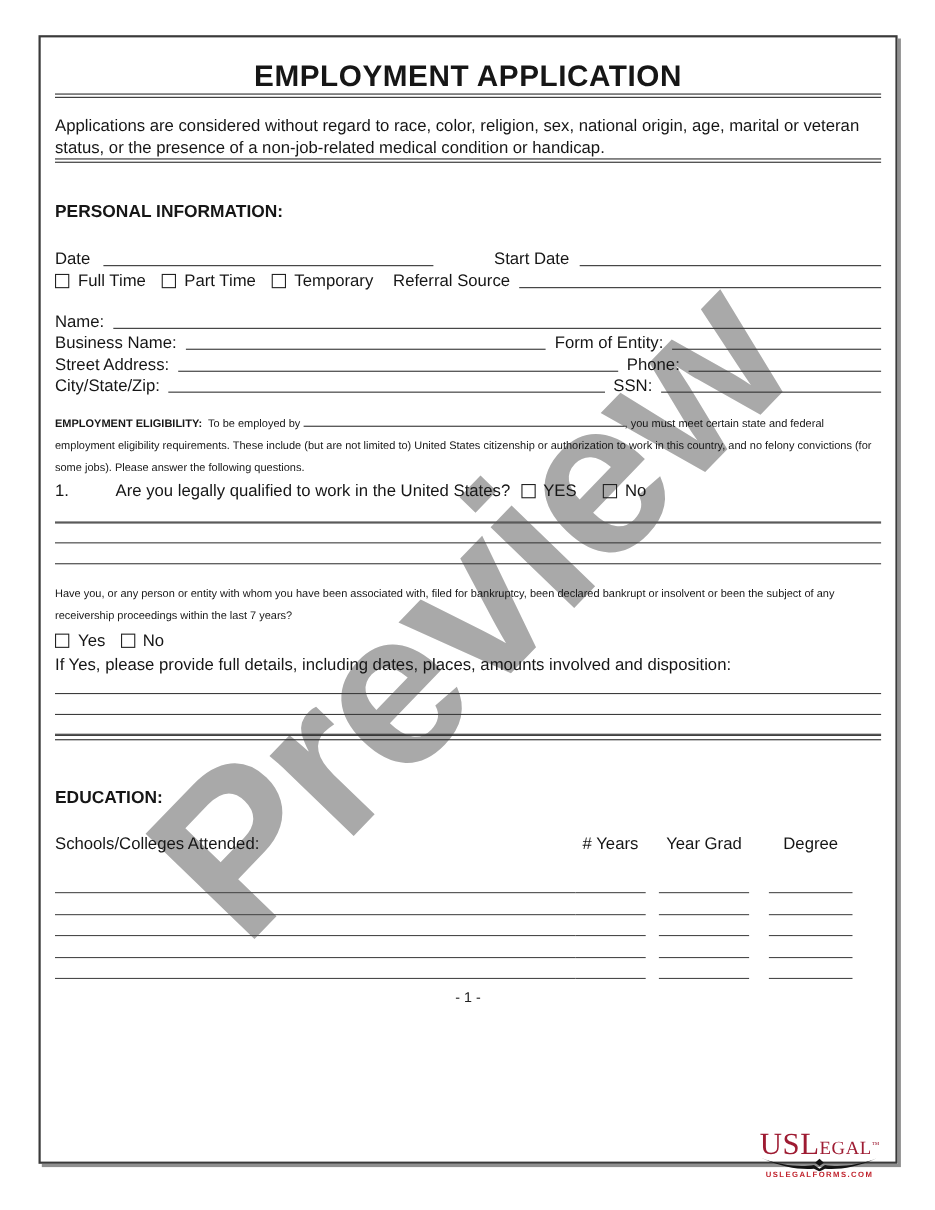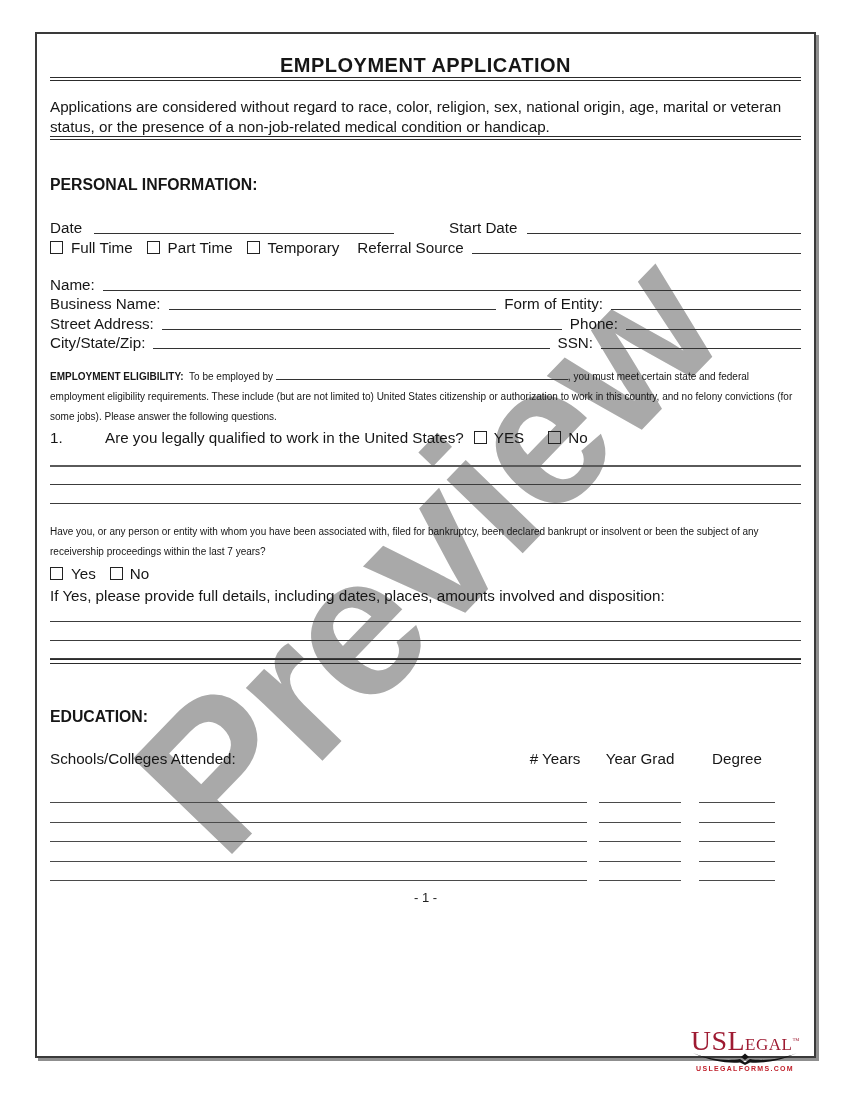--- a/index.html
+++ b/index.html
@@ -34,21 +34,21 @@
   }
   .content {
     position: relative;
     z-index: 2;
     height: 100%;
     padding: 0 13px;
   }
   h1.doc-title {
     margin: 20px 0 0 0;
     text-align: center;
-    font-size: 20px;
+    font-size: 27px;
     font-weight: bold;
     letter-spacing: 0.5px;
   }
   hr.rule {
     margin: 0;
     border: none;
     border-top: 1.6px solid #2c2c2c;
     border-bottom: 1.6px solid #2c2c2c;
     height: 4.2px;
     background: transparent;

